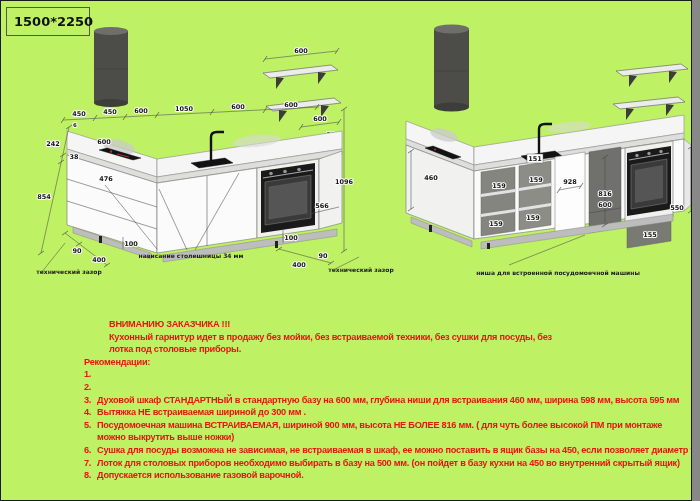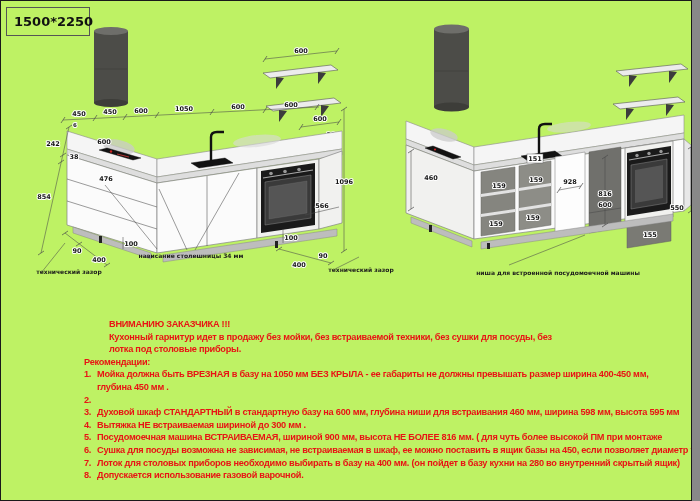--- a/index.html
+++ b/index.html
@@ -278,56 +278,53 @@
   </svg>
 
   <div class="notes">
     <div class="ind">ВНИМАНИЮ ЗАКАЗЧИКА !!!</div>
     <div class="ind">Кухонный гарнитур идет в продажу без мойки, без встраиваемой техники, без сушки для посуды, без</div>
     <div class="ind">лотка под столовые приборы.</div>
     <div>Рекомендации:</div>
 
     <div class="item">
       <span class="num">1.</span>
-      <div>
-          <div>Мойка должна быть ВРЕЗНАЯ в базу на 1050 мм БЕЗ КРЫЛА - ее габариты не должны превышать размер ширина  400-450 мм,</div>
-           <div>глубина  450 мм .</div>
-        </div>
     </div>
     <div class="item">
       <span class="num">2.</span>
     </div>
     <div class="item">
       <span class="num">3.</span>
       <div>
           <div>Духовой шкаф СТАНДАРТНЫЙ в стандартную базу на 600 мм, глубина ниши для встраивания 460 мм, ширина 598 мм, высота 595 мм</div>
         </div>
     </div>
     <div class="item">
       <span class="num">4.</span>
       <div>
           <div>Вытяжка НЕ встраиваемая шириной до 300 мм .</div>
         </div>
     </div>
     <div class="item">
       <span class="num">5.</span>
       <div>
           <div>Посудомоечная машина ВСТРАИВАЕМАЯ, шириной 900 мм, высота НЕ БОЛЕЕ 816 мм. ( для чуть более высокой ПМ при монтаже</div>
+           <div>можно выкрутить выше ножки)</div>
         </div>
     </div>
     <div class="item">
       <span class="num">6.</span>
       <div>
           <div>Сушка для посуды  возможна не зависимая, не встраиваемая в шкаф, ее можно поставить в ящик базы на 450, если позволяет диаметр тарелок.</div>
         </div>
     </div>
     <div class="item">
       <span class="num">7.</span>
       <div>
-          <div>Лоток для столовых приборов необходимо выбирать в базу на 400 мм. (он пойдет в базу кухни на 280 во внутренний скрытый ящик)</div>
+          <div>Лоток для столовых приборов необходимо выбирать в базу на 500 мм. (он пойдет в базу кухни на 450 во внутренний скрытый ящик)</div>
         </div>
     </div>
     <div class="item">
       <span class="num">8.</span>
       <div>
           <div>Допускается использование газовой варочной.</div>
         </div>
     </div>
 
   </div>

